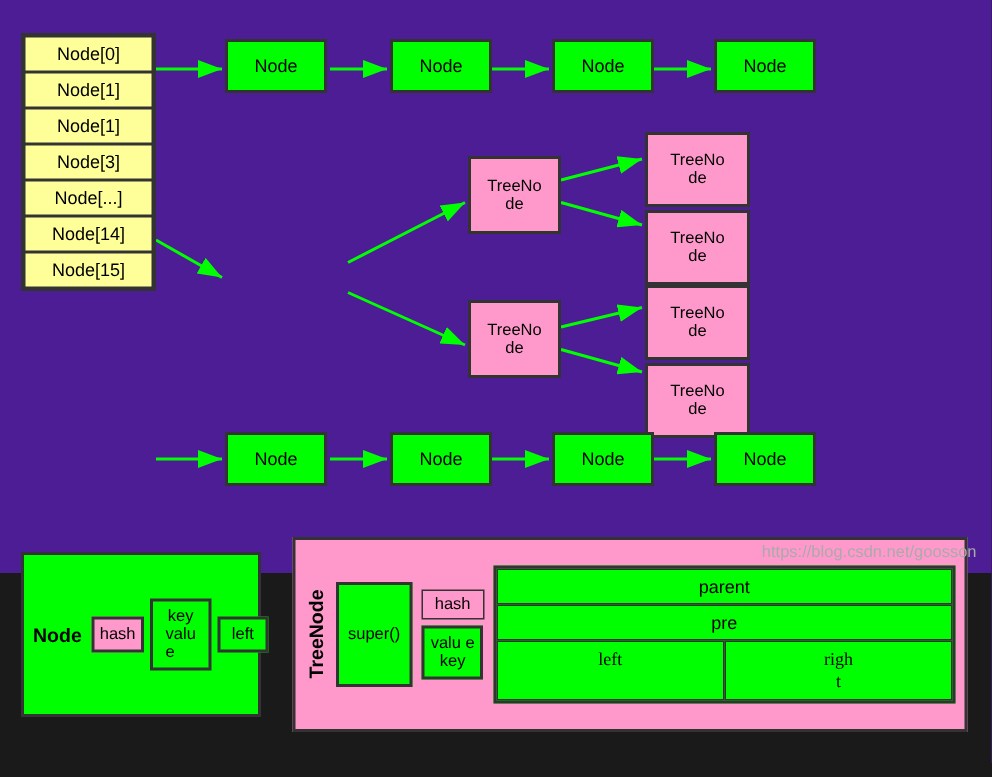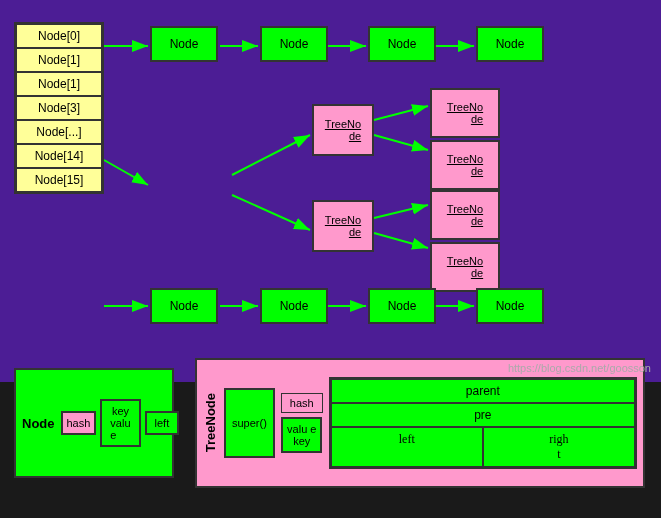--- a/index.html
+++ b/index.html
@@ -50,22 +50,21 @@
     
     .treenode-box {
       position: absolute;
       background: #ff99cc;
       border: 2px solid #333;
       display: flex;
       align-items: center;
       justify-content: center;
       color: #000;
       font-size: 11px;
-      text-align: right;
-      text-decoration: underline;
+      text-align: center;
     }
     
     svg.arrows {
       position: absolute;
       top: 0;
       left: 0;
       width: 661px;
       height: 518px;
       pointer-events: none;
     }

